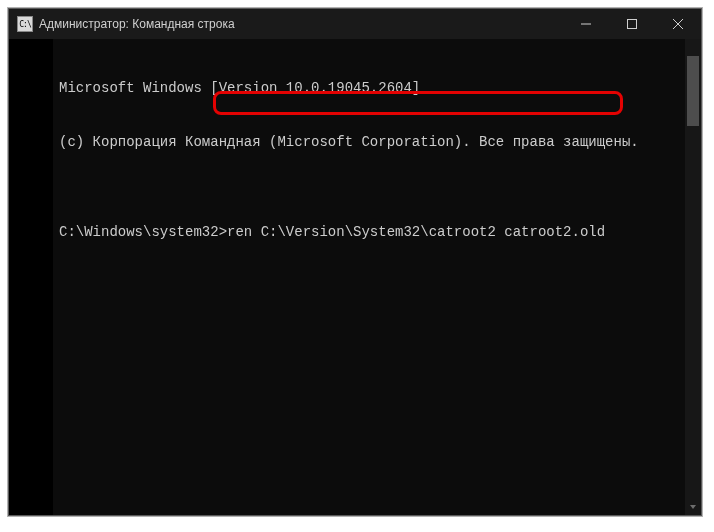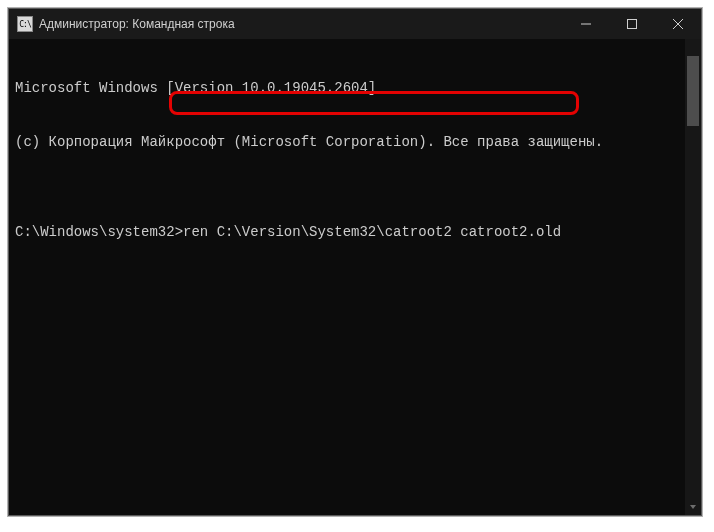--- a/index.html
+++ b/index.html
@@ -71,20 +71,21 @@
     flex: 1 1 auto;
     background: #0c0c0c;
     color: #cccccc;
     font-family: Consolas, "Courier New", monospace;
     font-size: 14px;
     line-height: 18px;
     padding: 4px 6px;
     white-space: pre;
     overflow: hidden;
     position: relative;
+    margin-left: 44px;
   }
   .line { white-space: pre; }
   .highlight-box {
     position: absolute;
     border: 3px solid #e40202;
     border-radius: 8px;
     pointer-events: none;
   }
   .scrollbar {
     position: absolute;
@@ -135,21 +136,21 @@
           <svg width="10" height="10" viewBox="0 0 10 10">
               <line x1="0" y1="0" x2="10" y2="10" stroke="#cfcfcf" stroke-width="1"></line>
               <line x1="10" y1="0" x2="0" y2="10" stroke="#cfcfcf" stroke-width="1"></line>
             </svg>
         </div>
       </div>
     </div>
 
     <div class="terminal">
       <div class="line">Microsoft Windows [Version 10.0.19045.2604]</div>
-      <div class="line">(c) Корпорация Майкрософт (Microsoft Corporation). Все права защищены.</div>
+      <div class="line">(c) Корпорация Командная (Microsoft Corporation). Все права защищены.</div>
       <div class="line"></div>
       <div class="line"><span>C:\Windows\system32&gt;</span><span>ren C:\Version\System32\catroot2 catroot2.old</span></div>
 
       <div class="highlight-box" style="top:52px;left:160px;width:410px;height:24px;"></div>
 
       <div class="scrollbar">
         <div class="arrow">
           <svg width="8" height="8" viewBox="0 0 8 8">
               <polygon points="4,2 7,6 1,6" fill="#6e6e6e"></polygon>
             </svg>

